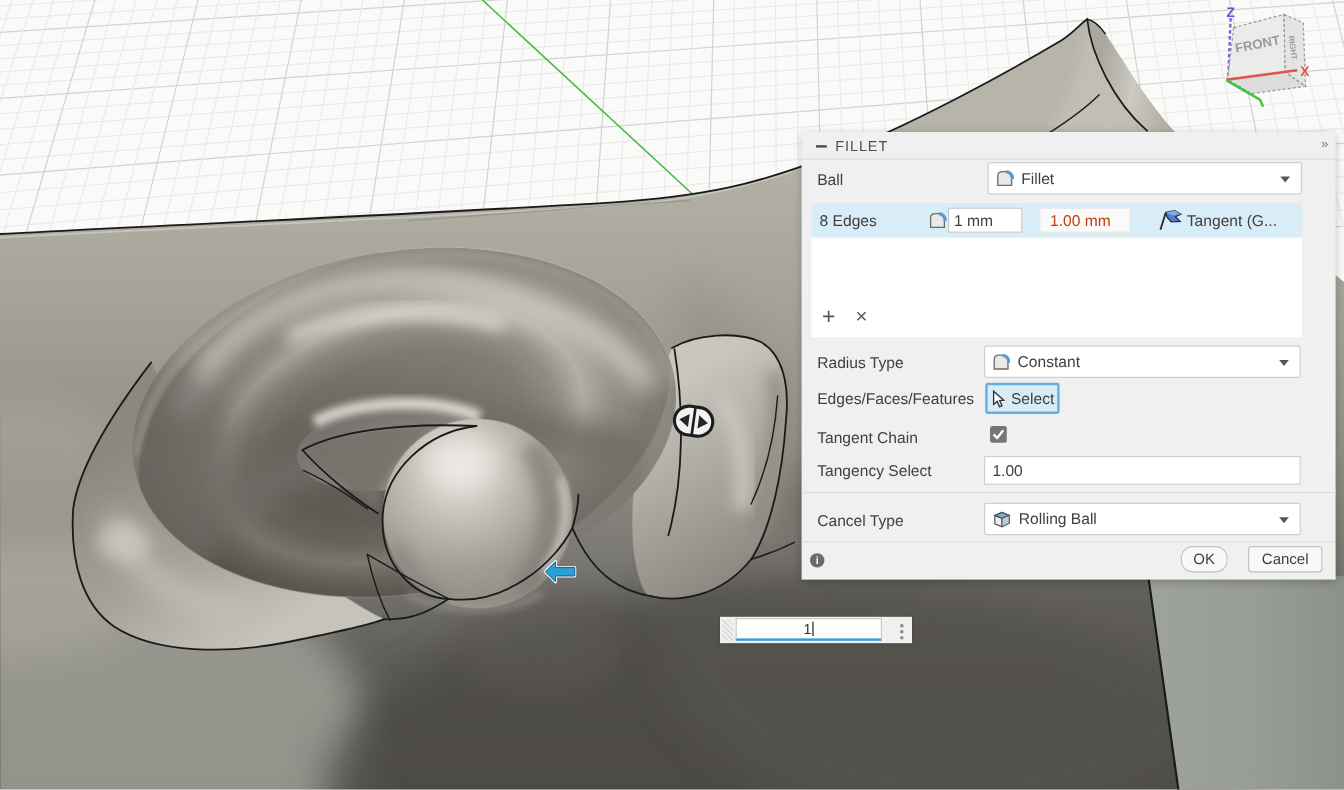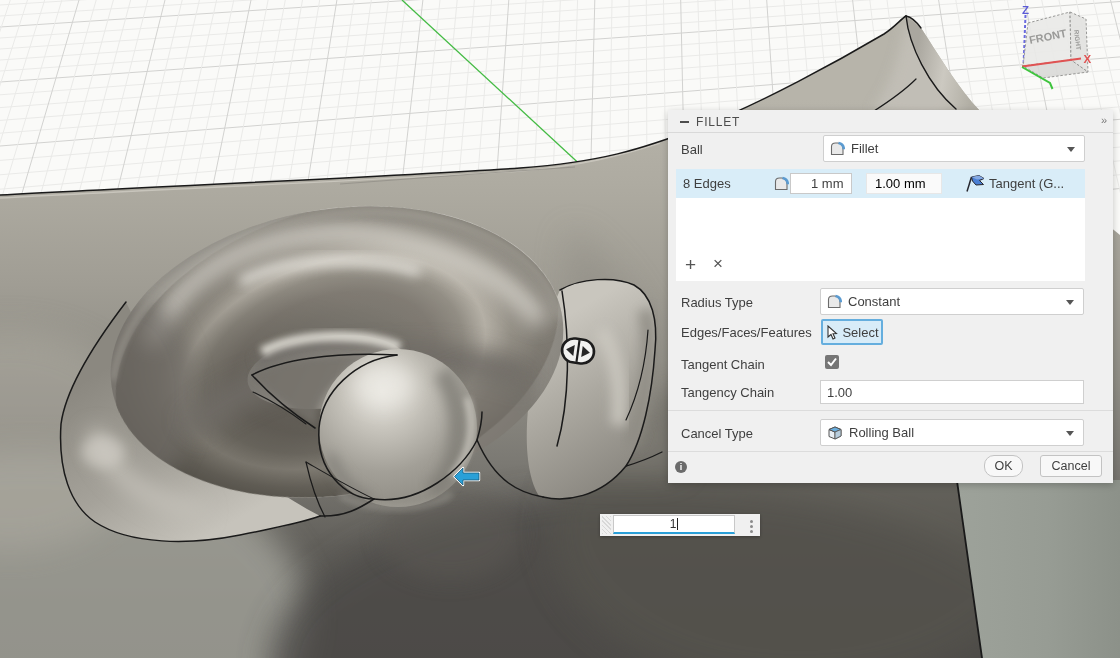--- a/index.html
+++ b/index.html
@@ -8,22 +8,22 @@
 .minus{position:absolute;left:12px;top:11px;width:9px;height:2px;background:#4d4d4d;}
 .htxt{position:absolute;left:28px;top:5px;font-size:12px;letter-spacing:0.8px;color:#4d4d4d;}
 .chev{position:absolute;right:6px;top:4px;font-size:11px;color:#7a7a7a;}
 .row{position:absolute;left:13px;width:419px;}
 .lbl{position:absolute;left:0;}
 .dd{position:absolute;background:#fff;border:1px solid #cfcfcf;border-radius:2px;display:flex;align-items:center;padding-left:6px;}
 .ddt{margin-left:6px;}
 .caret{position:absolute;right:9px;top:11px;width:0;height:0;border-left:4px solid transparent;border-right:4px solid transparent;border-top:5px solid #555;}
 .list{position:absolute;left:8px;top:59px;width:409px;height:112px;background:#fff;}
 .bluerow{position:absolute;left:0;top:0;width:100%;height:29px;background:#d9edf8;}
-.inp{position:absolute;height:21px;border:1px solid #c9c9c9;font-family:"Liberation Sans",sans-serif;font-size:13px;color:#3f3f3f;padding-left:20px;}
-.inpd{position:absolute;height:21px;background:#fafafa;border:1px solid #e7e7e7;color:#000000;padding-left:8px;line-height:20px;}
+.inp{position:absolute;height:21px;border:1px solid #c9c9c9;font-family:"Liberation Sans",sans-serif;font-size:13px;color:#3f3f3f;padding-left:4px;}
+.inpd{position:absolute;height:21px;background:#fafafa;border:1px solid #e7e7e7;color:#c2410c;padding-left:8px;line-height:20px;}
 .plus{position:absolute;left:9px;top:85px;font-size:19px;color:#555;}
 .xx{position:absolute;left:37px;top:85px;font-size:17px;color:#555;}
 .selbtn{position:absolute;left:140px;top:0;width:62px;height:26px;background:#d8ecf8;border:2px solid #65aede;border-radius:2px;display:flex;align-items:center;justify-content:center;font-size:13px;}
 .cb{position:absolute;left:144px;top:0;width:14px;height:14px;background:#767676;border-radius:2px;}
 .cb svg{position:absolute;left:1px;top:1px;}
 .inp2{position:absolute;left:139px;top:0;width:264px;height:24px;border:1px solid #cfcfcf;font-family:"Liberation Sans",sans-serif;font-size:13px;color:#3f3f3f;padding-left:6px;background:#fff;}
 .sep{position:absolute;left:0;width:445px;height:1px;background:#dcdcdc;}
 .info{position:absolute;left:675px;top:461px;width:12px;height:12px;margin-left:-668px;margin-top:-110px;}
 .info{left:7px;top:351px;margin:0;border-radius:50%;background:#6b6b6b;color:#fff;font-size:9px;font-weight:bold;text-align:center;line-height:12px;}
 .btn{position:absolute;top:345px;height:22px;background:#f8f8f8;border:1px solid #c3c3c3;border-radius:3px;text-align:center;line-height:20px;font-size:12.5px;}
@@ -391,21 +391,21 @@
   </div>
   <div class="row" style="top:245px;height:18px;">
     <span class="lbl" style="top:2px;">Tangent Chain</span>
     <div class="cb">
           <svg width="12" height="12" viewBox="0 0 12 12">
             <path d="M2,6 L5,9 L10,2.5" fill="none" stroke="#fff" stroke-width="2"></path>
           </svg>
         </div>
   </div>
   <div class="row" style="top:270px;height:24px;">
-    <span class="lbl" style="top:5px;">Tangency Chain</span>
+    <span class="lbl" style="top:5px;">Tangency Select</span>
     <input class="inp2" value="1.00" style="">
   </div>
   <div class="sep" style="top:300px;"></div>
   <div class="row" style="top:309px;height:27px;">
     <span class="lbl" style="top:7px;">Cancel Type</span>
     <div class="dd" style="left:139px;top:0;width:264px;height:27px;">
       <svg class="ico" width="16" height="16" viewBox="0 0 16 16">
             <path d="M2,4.5 L8,2 L14,4.5 L14,11 L8,14 L2,11.5 Z" fill="#e8eef4" stroke="#555" stroke-width="1"></path>
             <path d="M2,4.5 L8,7 L14,4.5 M8,7 L8,14" fill="none" stroke="#555" stroke-width="1"></path>
             <path d="M8,2 L14,4.5 L8,7 L2,4.5 Z" fill="#6aaede" stroke="#555" stroke-width="1"></path>

